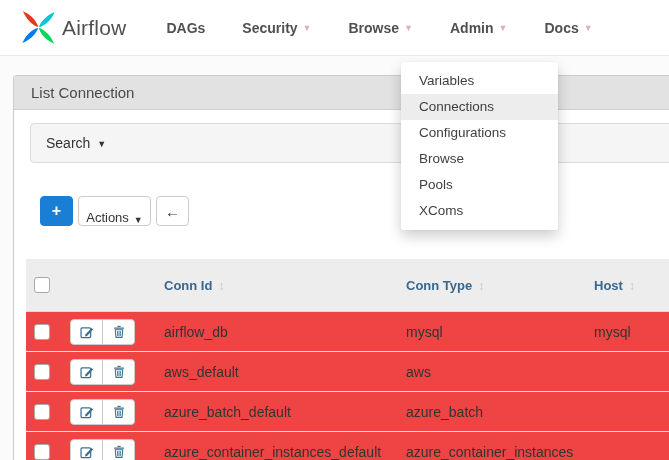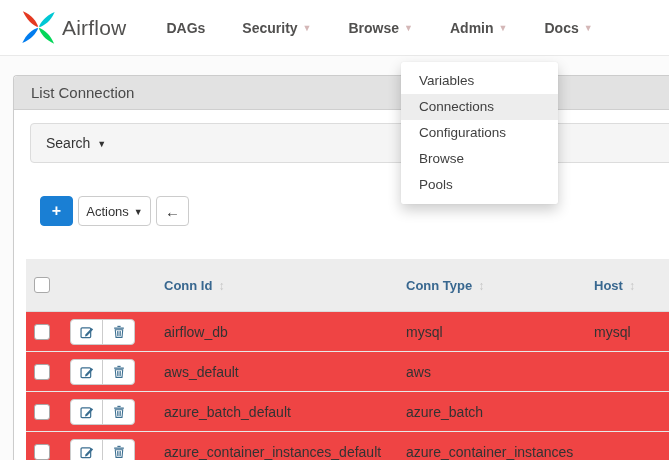--- a/index.html
+++ b/index.html
@@ -35,21 +35,21 @@
     background:#f5f5f5;border:1px solid #dcdcdc;border-radius:4px;
     display:flex;align-items:center;padding-left:15px;gap:7px;cursor:pointer;
   }
   .search-label{font-size:14px;font-weight:400;color:#333;}
   .dark-caret{font-size:9px;color:#333;line-height:1;margin-top:2px;}
   
   .toolbar{position:absolute;left:26px;top:86px;display:flex;gap:5px;align-items:center;}
   .btn{height:30px;border-radius:4px;display:flex;align-items:center;justify-content:center;cursor:pointer;box-sizing:border-box;}
   .btn-add{width:33px;background:#1a7fd4;border:1px solid #1a7fd4;color:#fff;font-size:16px;font-weight:700;}
   .btn-default{background:#fff;border:1px solid #ccc;color:#333;}
-  .btn-actions{width:73px;font-size:13px;gap:5px;}
+  .btn-actions{width:73px;font-size:13px;gap:5px;align-items:flex-end;}
   .btn-back{width:33px;font-size:15px;font-weight:700;}
   
   .table-wrap{position:absolute;left:12px;top:149px;width:900px;}
   table{border-collapse:collapse;width:900px;table-layout:fixed;}
   col.c-check{width:38px;}col.c-act{width:92px;}col.c-id{width:242px;}col.c-type{width:188px;}col.c-host{width:340px;}
   thead th{
     background:#ededed;height:52px;text-align:left;padding:0 8px;
     font-size:13px;color:#38678f;border-bottom:1px solid #dadada;cursor:pointer;
   }
   .sort-icon{color:#c6c6c6;font-size:12px;font-weight:400;margin-left:6px;}
@@ -283,13 +283,14 @@
 
   </div>
 </div>
 
 <div class="dropdown">
   <div class="menu-item">Variables</div>
   <div class="menu-item active">Connections</div>
   <div class="menu-item">Configurations</div>
   <div class="menu-item">Browse</div>
   <div class="menu-item">Pools</div>
+  <div class="menu-item">XComs</div>
 </div>
 
 </body></html>

